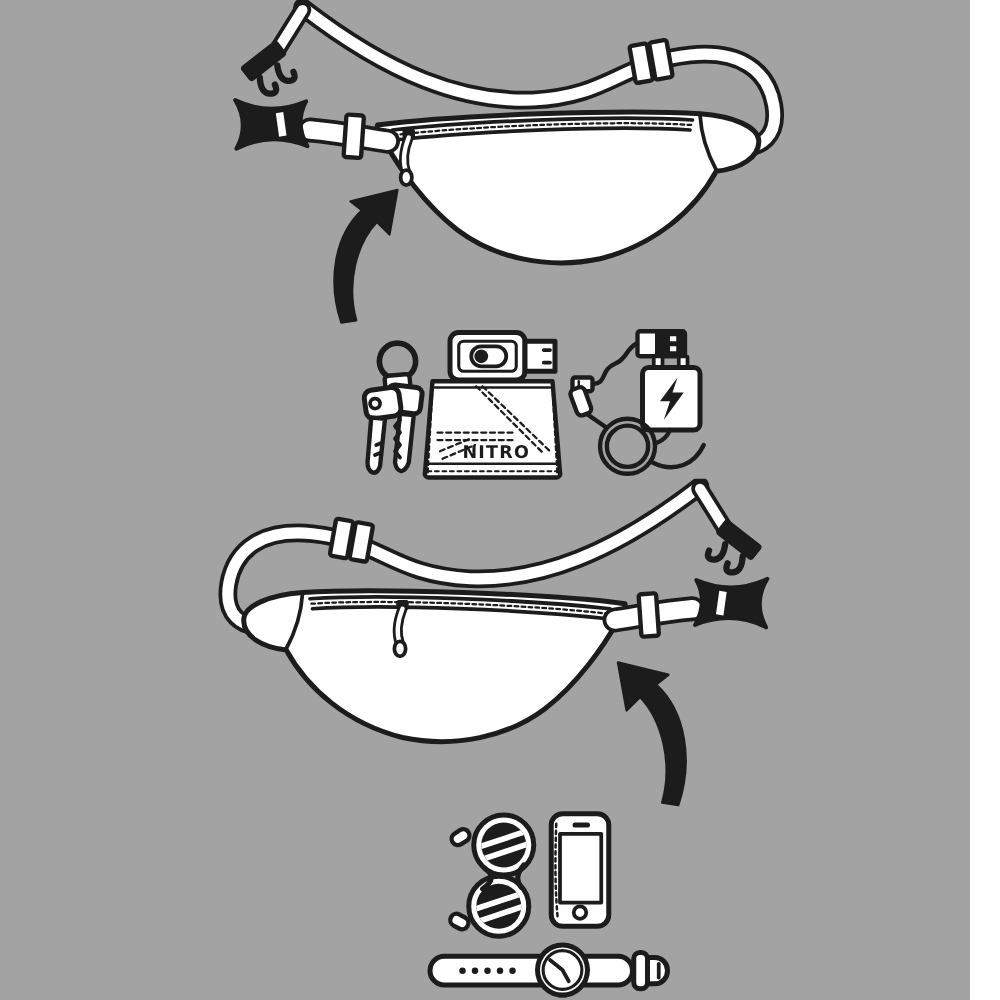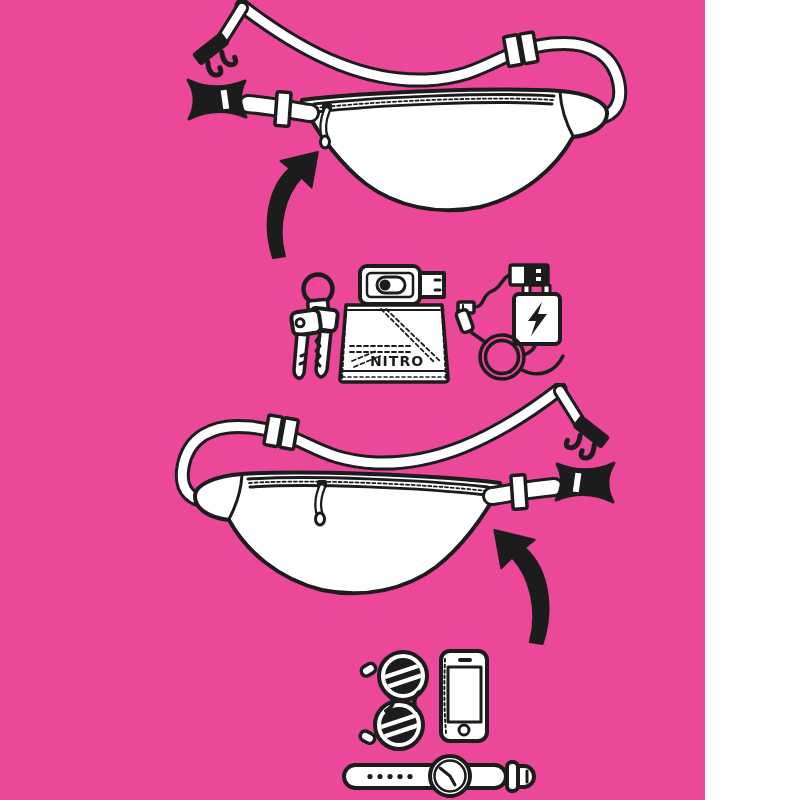--- a/index.html
+++ b/index.html
@@ -1,16 +1,16 @@
 <!DOCTYPE html>
 <html><head>
 <meta charset="utf-8">
 <style>
   html,body{margin:0;padding:0;background:#ffffff;}
-  .canvas{position:relative;width:705px;height:800px;background:#ec4899;overflow:hidden;
+  .canvas{position:relative;width:776px;height:800px;background:#a3a3a3;overflow:hidden;
           font-family:"DejaVu Sans", sans-serif;text-align:center;}
   .abs{position:absolute;}
   .abs svg{display:block;width:100%;height:100%;}
   .defs-holder{position:absolute;width:0;height:0;overflow:hidden;}
 </style>
 </head>
 <body>
 
 <div class="canvas">
 

